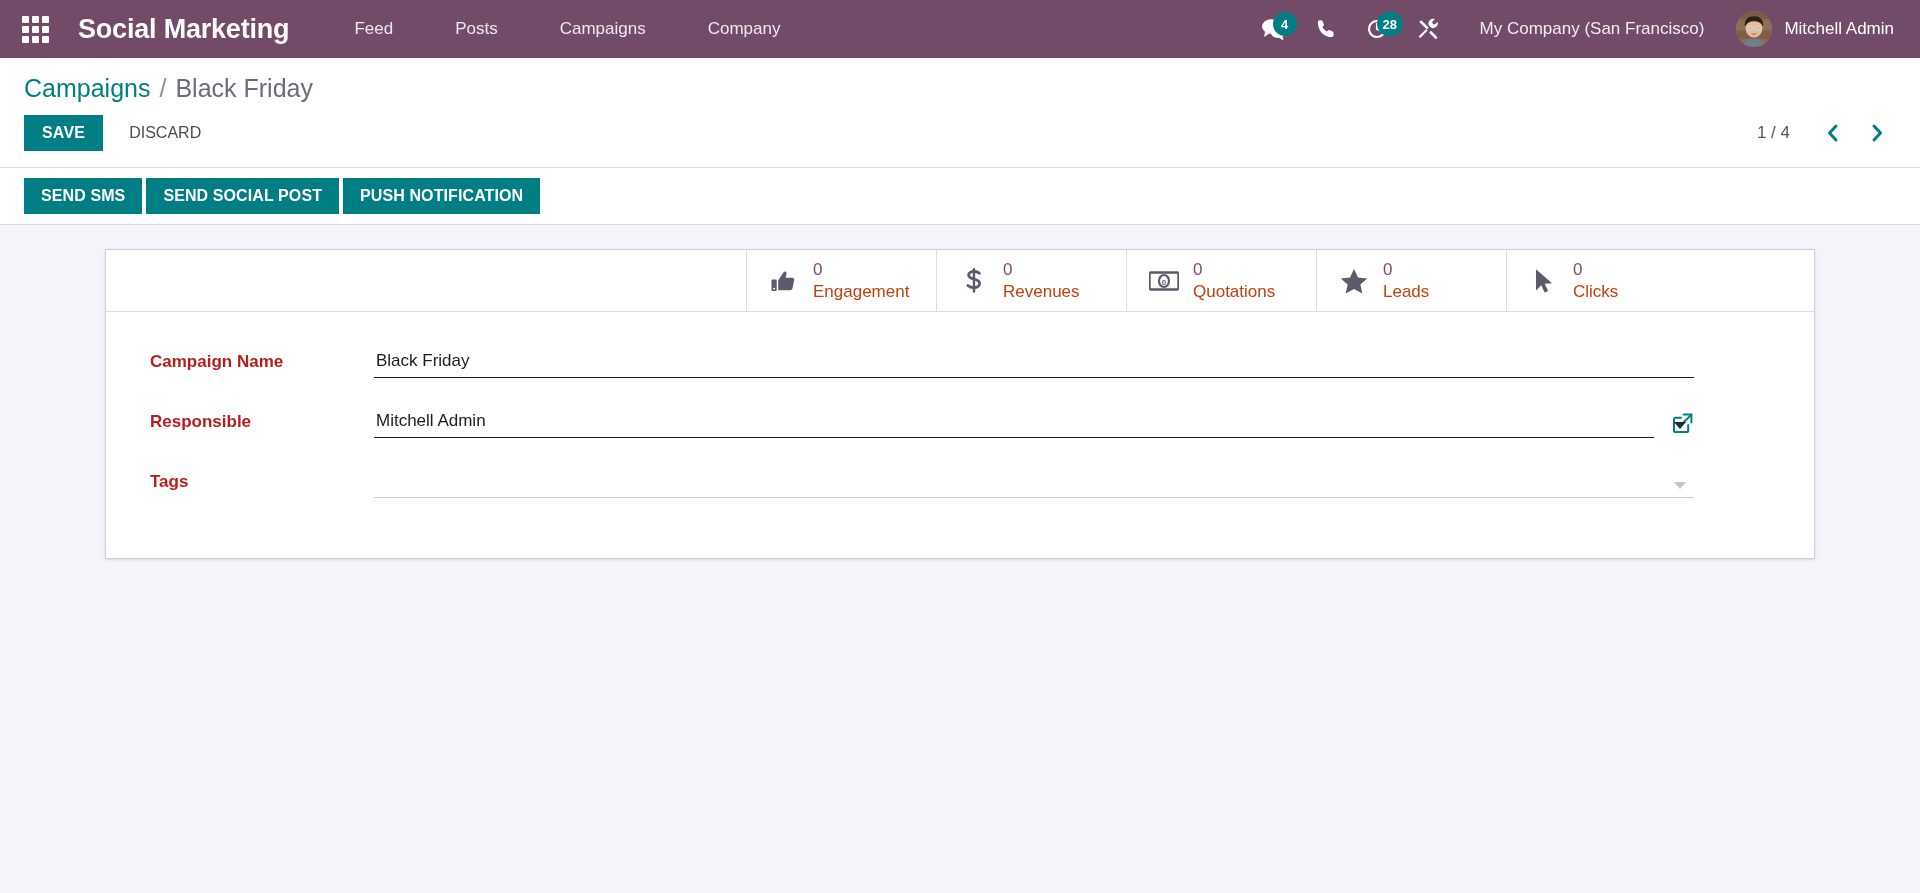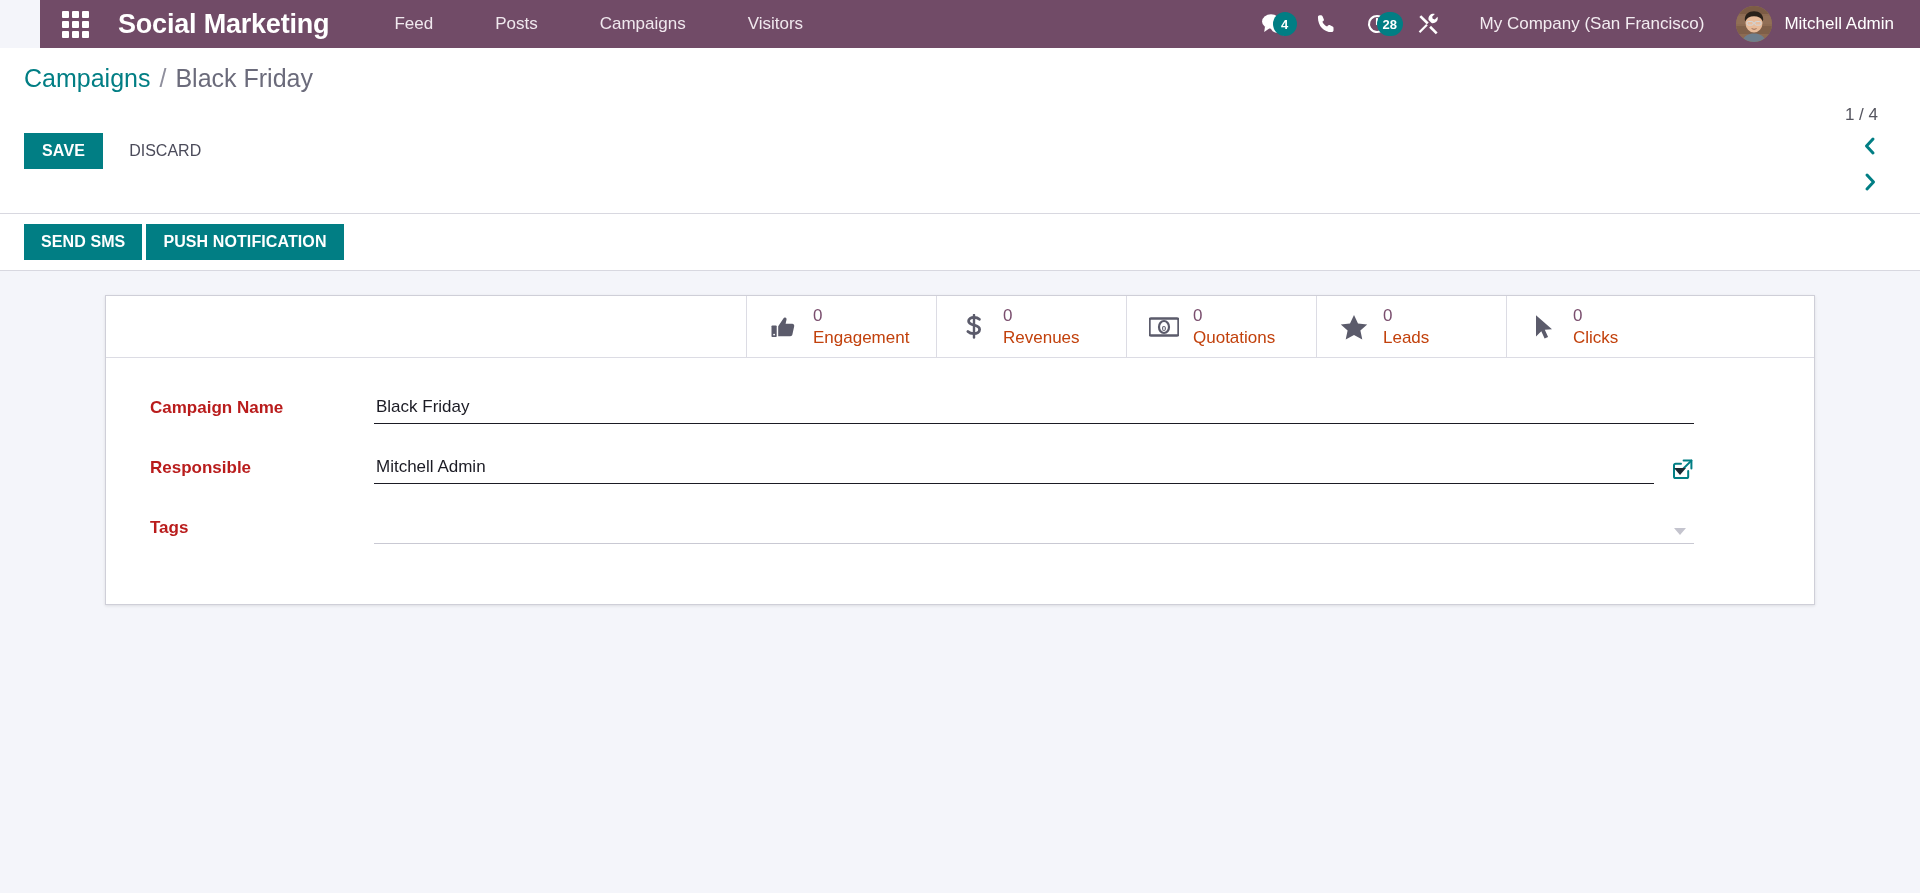--- a/index.html
+++ b/index.html
@@ -7,29 +7,28 @@
   html, body {
     margin: 0; padding: 0;
     width: 1920px; height: 893px;
     background: #f4f5fa;
     font-family: "Liberation Sans", sans-serif;
     overflow: hidden;
   }
 
   
   .navbar {
-    height: 48px;
+    height: 58px;
     background: #714b67;
     display: flex;
     align-items: center;
     padding: 0 22px 0 14px;
     color: #ffffff;
     position: relative;
     z-index: 20;
-    margin-left: 40px;
   }
   .apps-grid {
     width: 42px; height: 42px;
     display: flex; align-items: center; justify-content: center;
     cursor: pointer;
     flex: 0 0 auto;
   }
   .apps-grid .dots {
     display: grid;
     grid-template-columns: repeat(3, 7px);
@@ -180,21 +179,20 @@
     color: #4b4b5a;
     font-weight: 400;
     padding: 9px 16px;
     margin-left: 10px;
   }
   .pager {
     margin-left: auto;
     display: flex;
     align-items: center;
     gap: 6px;
-    flex-direction: column;
   }
   .pager-text {
     font-size: 17px;
     color: #55555f;
     margin-right: 18px;
   }
   .pager-btn {
     background: transparent;
     border: none;
     color: #017e84;
@@ -385,21 +383,21 @@
         <i></i>
         <i></i>
       </div>
   </div>
   <div class="brand">Social Marketing</div>
 
   <div class="menu">
     <div class="menu-item">Feed</div>
     <div class="menu-item">Posts</div>
     <div class="menu-item">Campaigns</div>
-    <div class="menu-item">Visitors</div>
+    <div class="menu-item">Company</div>
   </div>
 
   <div class="nav-right">
     <div class="nav-icon">
       <svg width="26" height="24" viewBox="0 0 26 24" fill="currentColor" aria-hidden="true">
         <ellipse cx="10" cy="9.5" rx="9" ry="7.2"></ellipse>
         <path d="M4 14.5 L3.2 20 L8.6 16.2 Z"></path>
         <ellipse cx="17" cy="15" rx="7.5" ry="6"></ellipse>
         <path d="M21.5 19.5 L22.6 23.6 L17.8 20.8 Z"></path>
       </svg>
@@ -482,20 +480,21 @@
           <path d="M6 4 L12.5 11 L6 18"></path>
         </svg>
       </button>
     </div>
   </div>
 </div>
 
 <div class="statusbar-row">
   <div class="obj-buttons">
     <button class="btn btn-obj">SEND SMS</button>
+    <button class="btn btn-obj">SEND SOCIAL POST</button>
     <button class="btn btn-obj">PUSH NOTIFICATION</button>
   </div>
 
 </div>
 
 <div class="content-area">
   <div class="sheet">
 
     <div class="stat-row">
       <div class="stat-spacer"></div>

